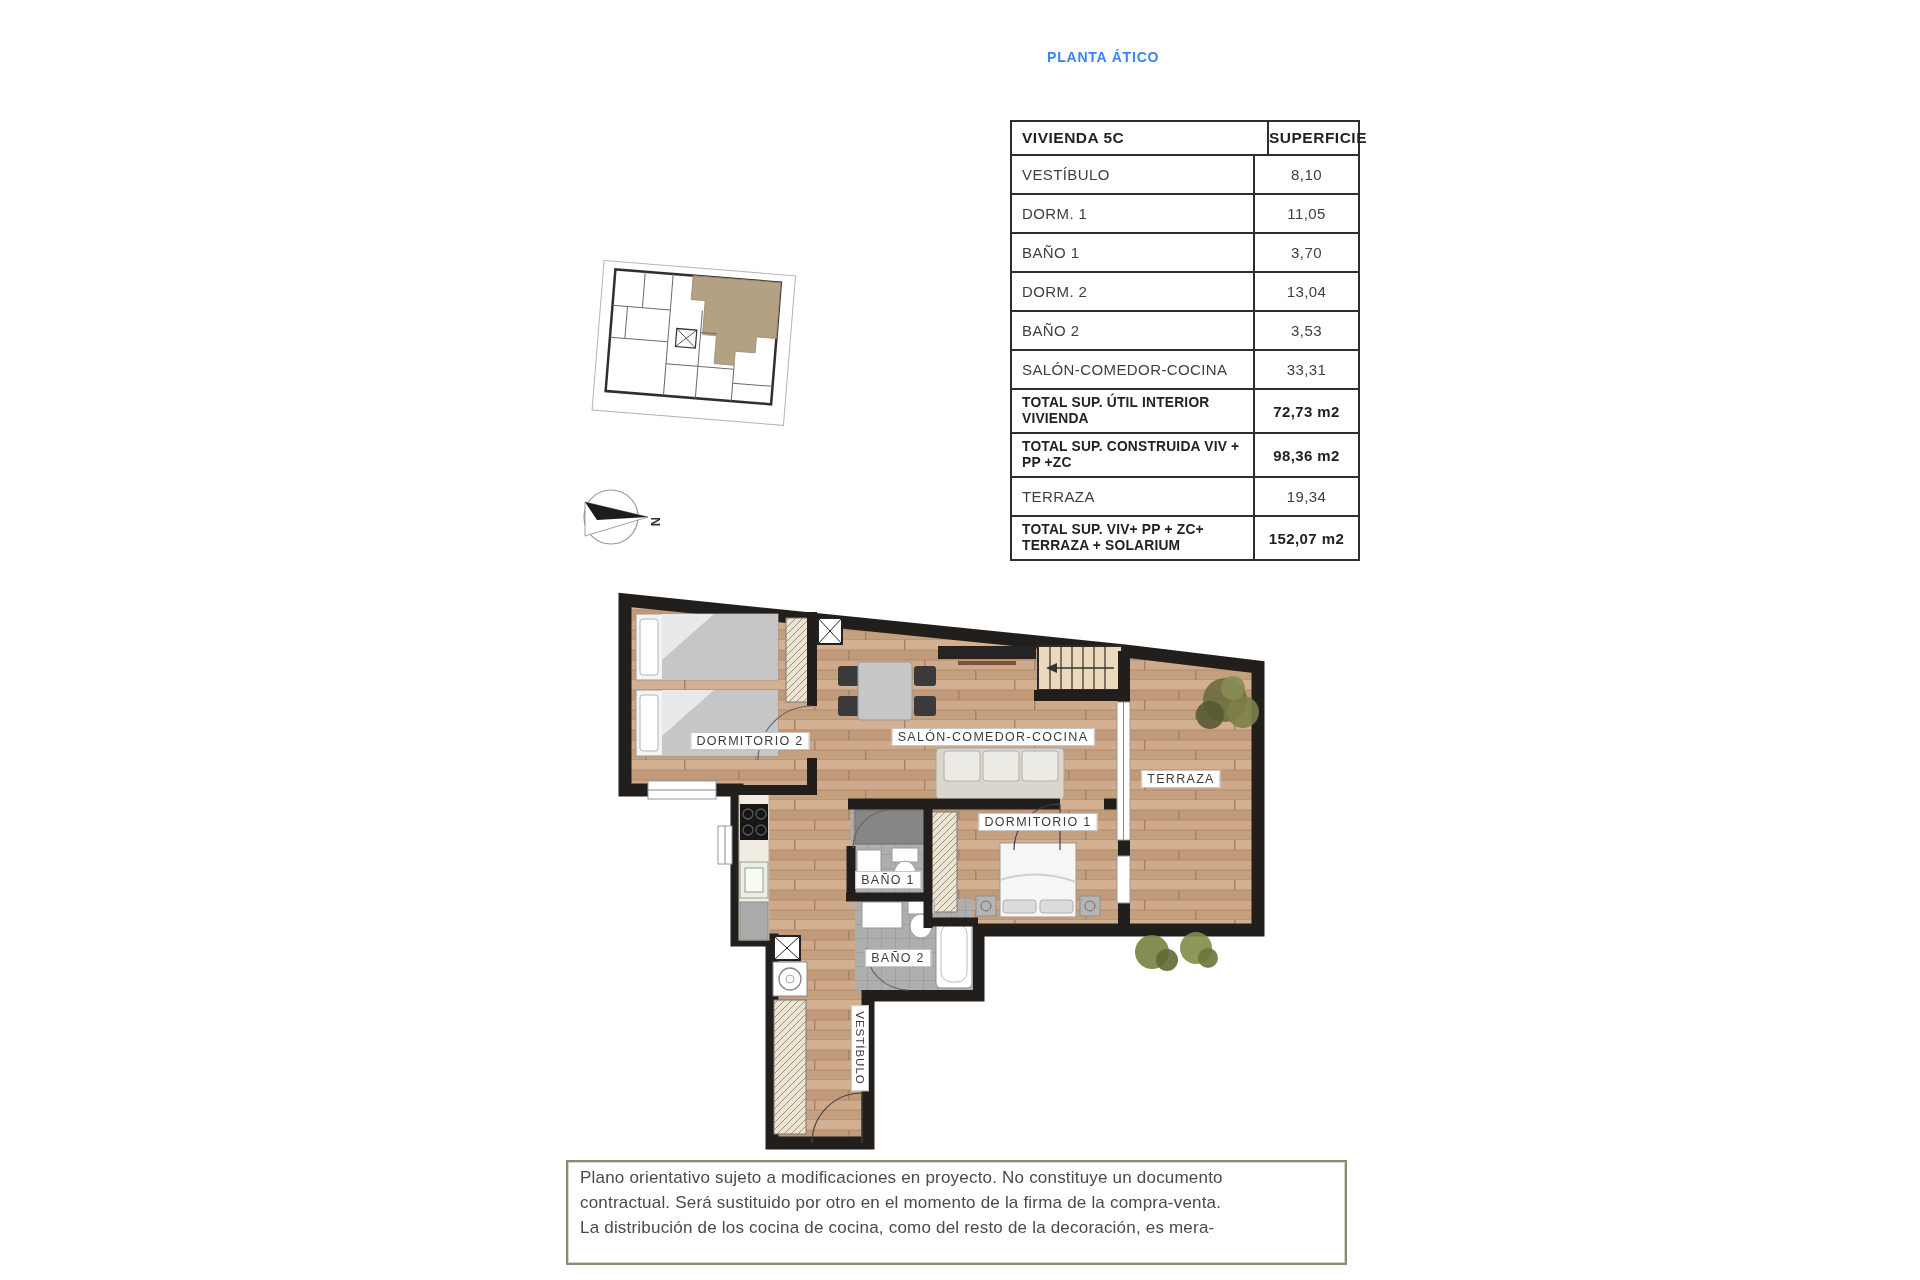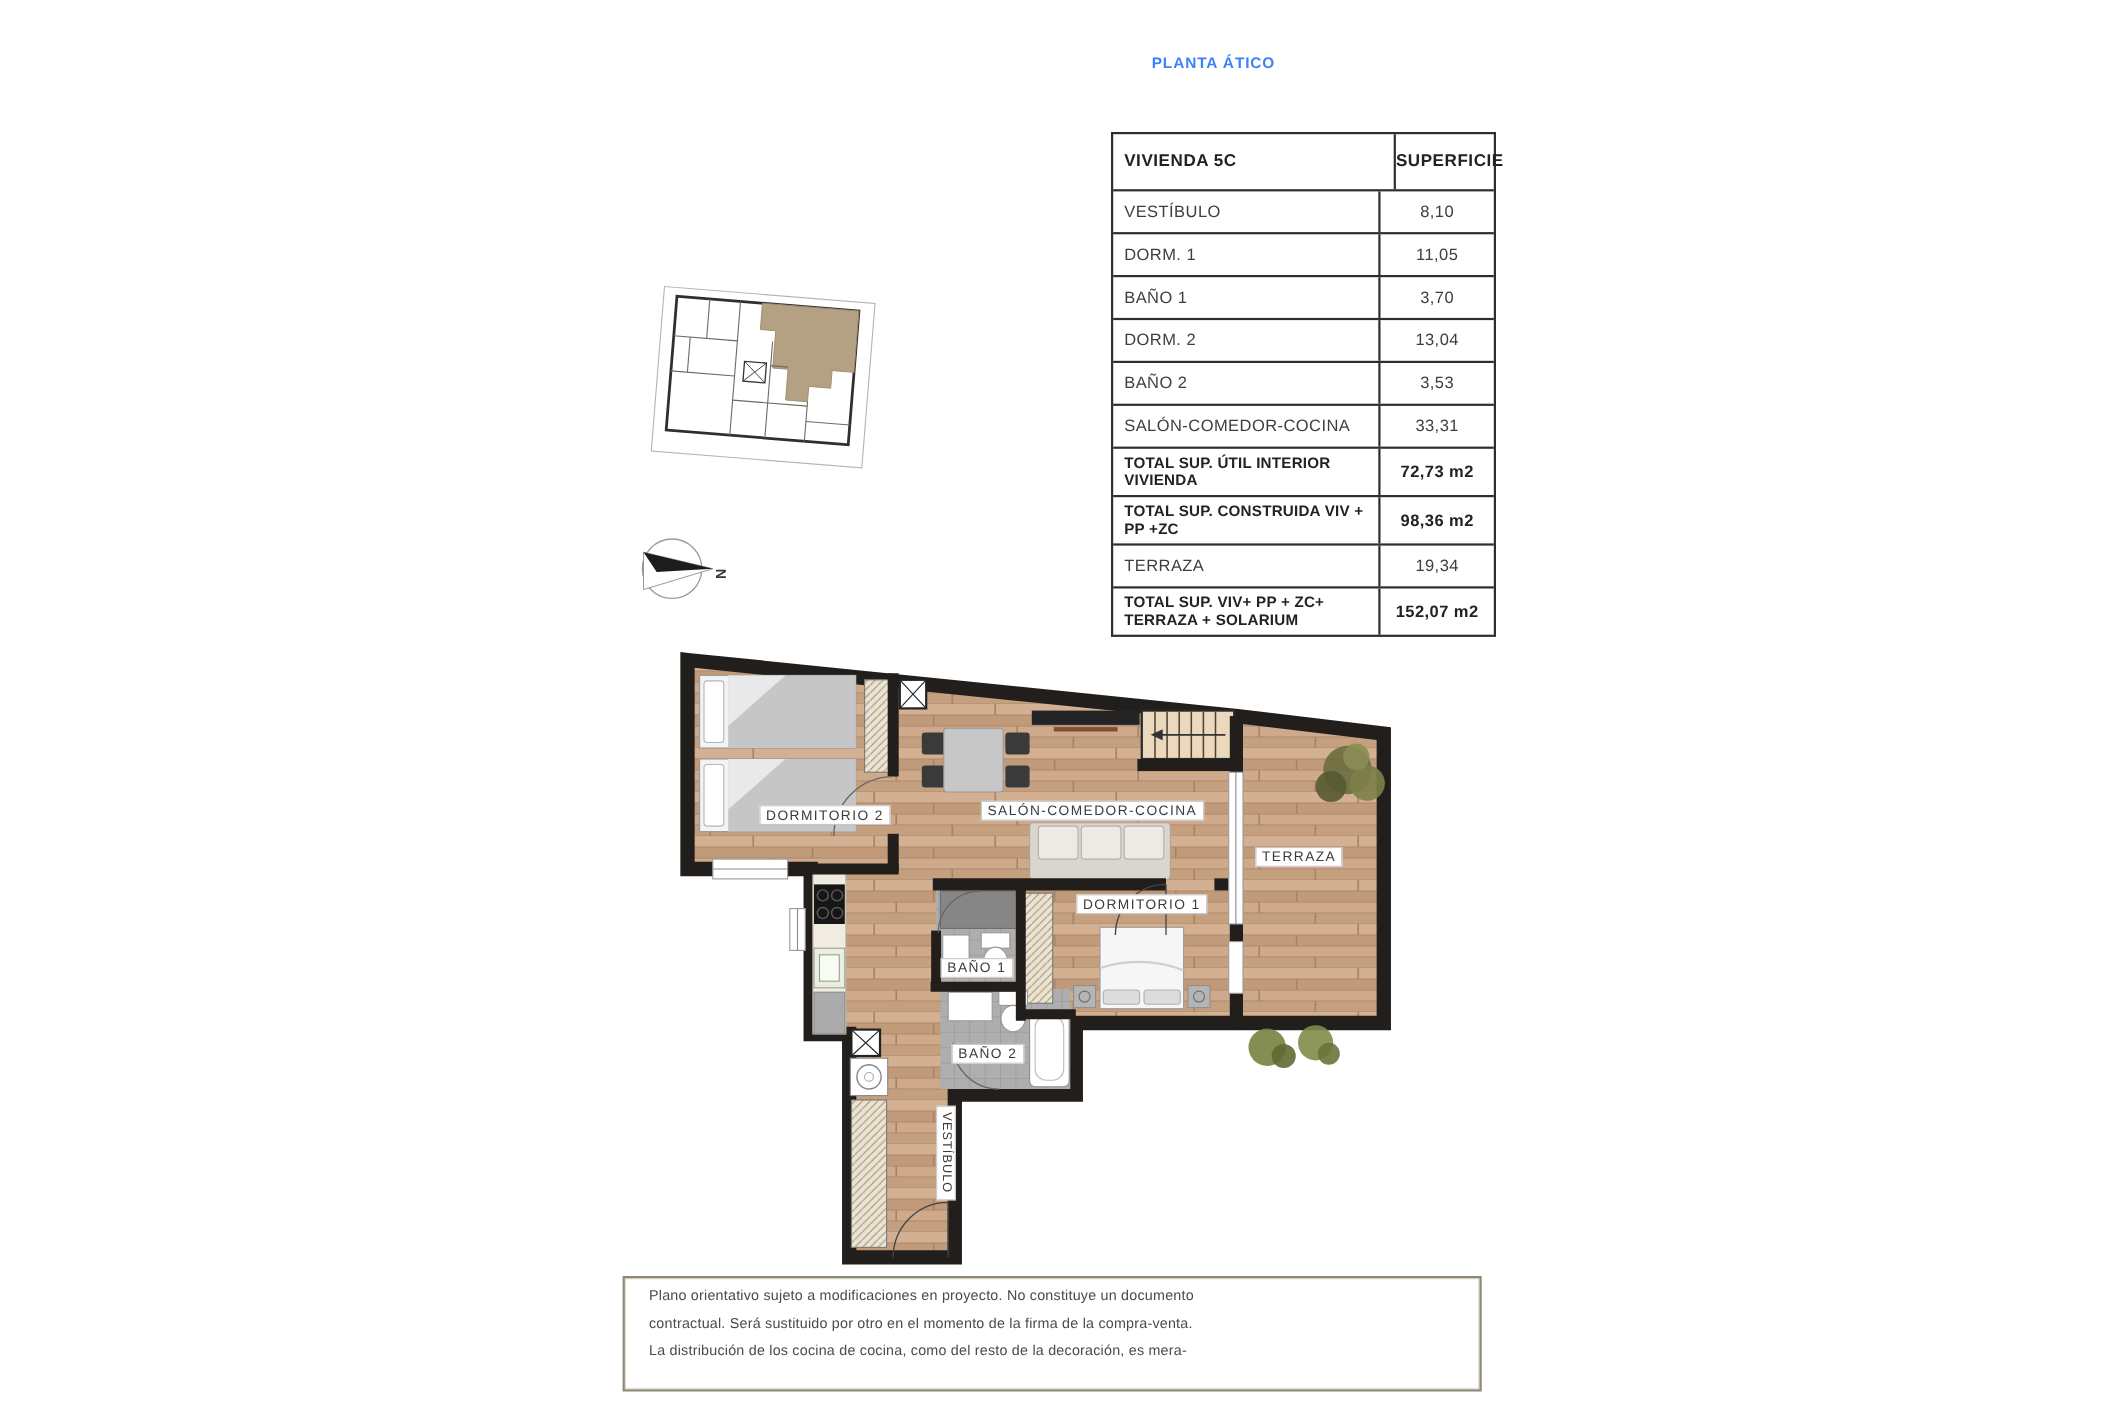--- a/index.html
+++ b/index.html
@@ -8,40 +8,40 @@
   #plan-svg{position:absolute;left:0;top:0;width:1920px;height:1280px;}
 
   .page-title{position:absolute;left:1015px;top:49px;font-size:14px;font-weight:bold;
               letter-spacing:.8px;color:#3b82f6;white-space:nowrap;margin-left:32px;}
 
   
   .area-table{position:absolute;left:1010px;top:120px;width:350px;border:2px solid #2e2e2e;
               background:#fff;box-sizing:border-box;}
   .t-row{display:grid;grid-template-columns:241px 1fr;border-top:2px solid #2e2e2e;box-sizing:border-box;}
   .t-row:first-child{border-top:none;}
-  .t-row.header{height:50px;gap:14px;}
+  .t-row.header{height:32px;gap:14px;}
   .t-row.item{height:39px;}
   .t-row.total{height:44px;}
   .cell{display:flex;align-items:center;box-sizing:border-box;color:#3e3e3e;font-size:15px;letter-spacing:.4px;}
   .cell.lbl{padding-left:10px;padding-right:4px;}
   .cell.val{justify-content:center;border-left:2px solid #2e2e2e;}
   .t-row.header .cell{font-weight:bold;color:#222;font-size:15.5px;letter-spacing:.5px;}
   .t-row.total .cell.lbl{font-weight:bold;color:#222;font-size:13.8px;line-height:16px;letter-spacing:.2px;}
   .t-row.total .cell.val{font-weight:bold;color:#222;}
 
   
   .chip{position:absolute;transform:translate(-50%,-50%);background:#ffffff;
         border:1px solid #c7c7c7;color:#3c3c3c;font-size:12.5px;letter-spacing:1.3px;
         line-height:16px;padding:0 5px;white-space:nowrap;z-index:4;}
   .chip.vertical{transform:translate(-50%,-50%) rotate(90deg);font-size:11.5px;letter-spacing:1px;}
 
   
   .disclaimer{position:absolute;left:566px;top:1160px;width:781px;height:105px;
               border:2px solid #8e8875;box-shadow:0 0 0 1px #d8d4c4 inset;background:#fff;
-              box-sizing:border-box;padding:3px 22px;color:#4a4a48;font-size:13px;line-height:25px;
+              box-sizing:border-box;padding:3px 12px;color:#4a4a48;font-size:17px;line-height:25px;
               letter-spacing:.2px;}
   .disclaimer div{white-space:nowrap;}
 </style>
 </head>
 <body>
 
 <div id="canvas">
 
   <div class="page-title">PLANTA ÁTICO</div>
 

